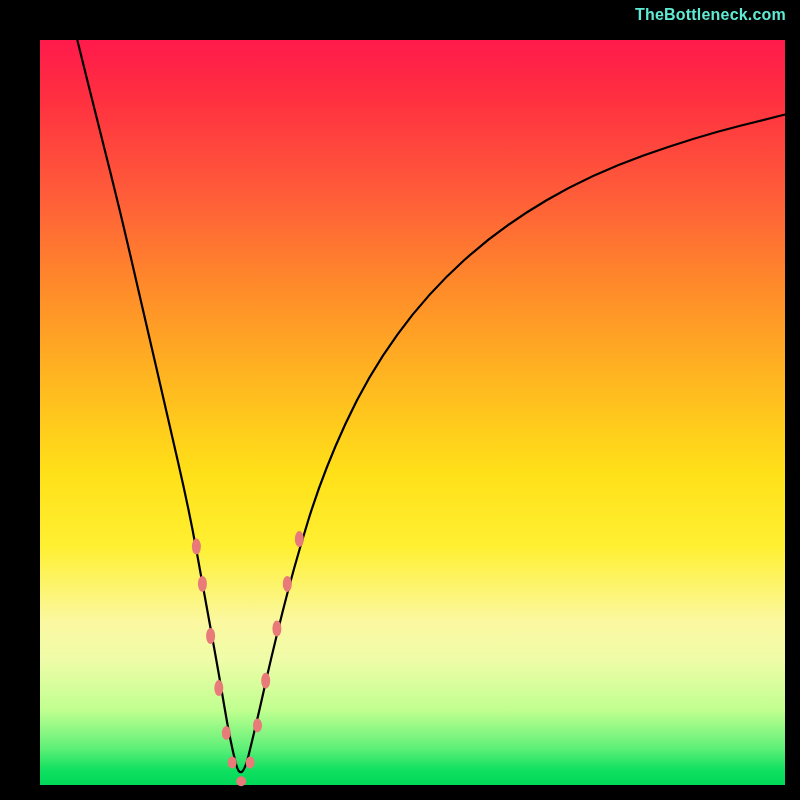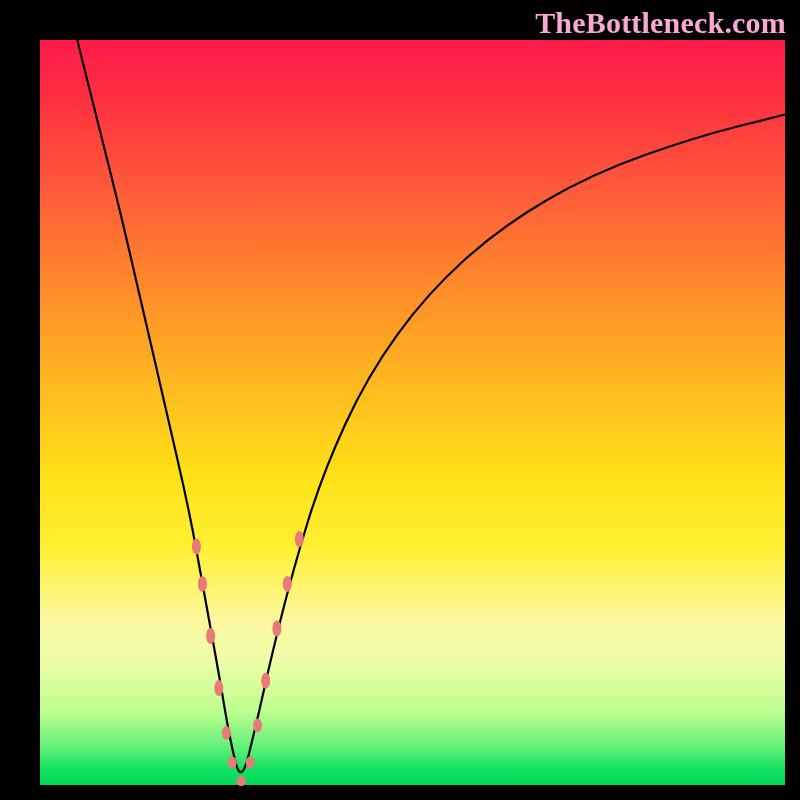--- a/index.html
+++ b/index.html
@@ -37,24 +37,24 @@
       #c0ff90 90%,
       #60f078 95%,
       #10e060 98%,
       #00d858 100%
     );
   }
   .watermark {
     position: absolute;
     top: 6px;
     right: 14px;
-    font-family: Liberation Serif, serif;
-    font-size: 30px;
+    font-family: Liberation Sans, sans-serif;
+    font-size: 16px;
     font-weight: 600;
-    color: #f9a8d4;
+    color: #5eead4;
     letter-spacing: 0.2px;
   }
   svg.curve {
     position: absolute;
     left: 0;
     top: 0;
     width: 745px;
     height: 745px;
     overflow: visible;
   }

